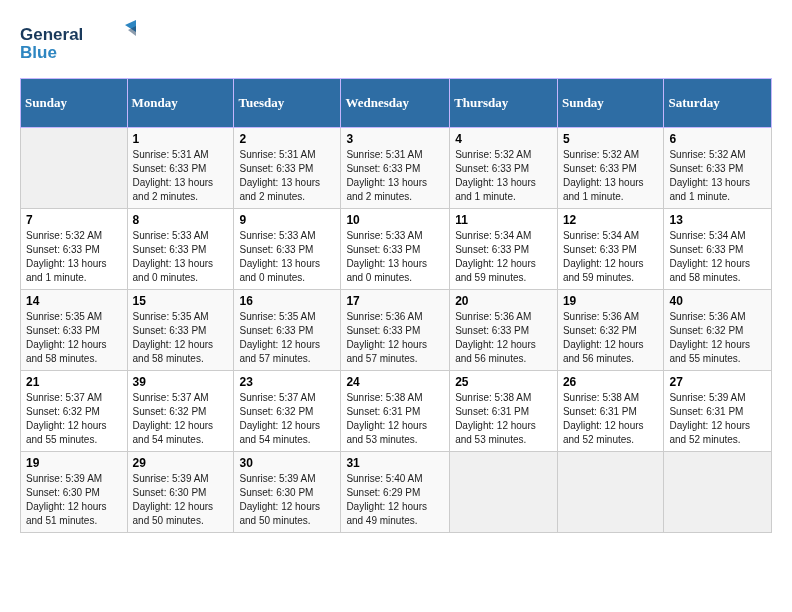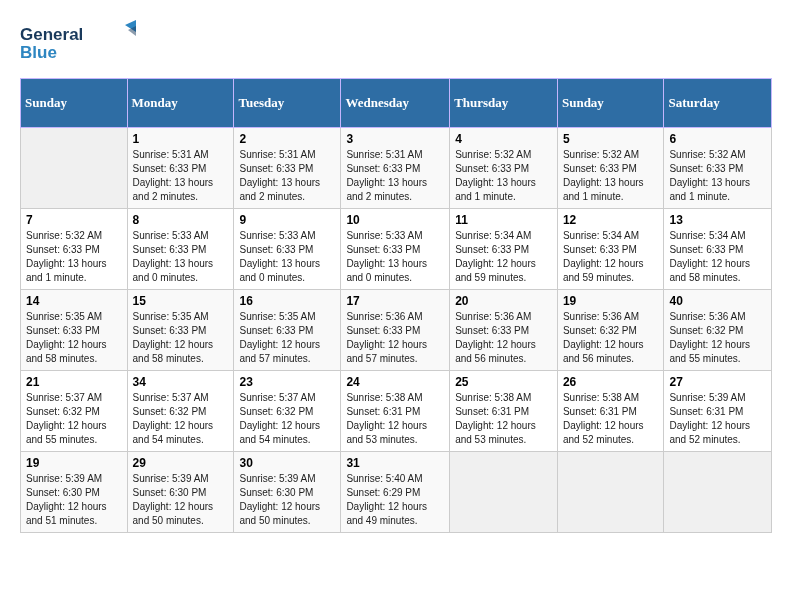--- a/index.html
+++ b/index.html
@@ -195,21 +195,21 @@
           <span class="day-number">40</span>
           <div class="day-info">Sunrise: 5:36 AM<br>Sunset: 6:32 PM<br>Daylight: 12 hours and 55 minutes.</div>
         </td>
       </tr>
       <tr>
         <td>
           <span class="day-number">21</span>
           <div class="day-info">Sunrise: 5:37 AM<br>Sunset: 6:32 PM<br>Daylight: 12 hours and 55 minutes.</div>
         </td>
         <td>
-          <span class="day-number">34</span>
+          <span class="day-number">39</span>
           <div class="day-info">Sunrise: 5:37 AM<br>Sunset: 6:32 PM<br>Daylight: 12 hours and 54 minutes.</div>
         </td>
         <td>
           <span class="day-number">23</span>
           <div class="day-info">Sunrise: 5:37 AM<br>Sunset: 6:32 PM<br>Daylight: 12 hours and 54 minutes.</div>
         </td>
         <td>
           <span class="day-number">24</span>
           <div class="day-info">Sunrise: 5:38 AM<br>Sunset: 6:31 PM<br>Daylight: 12 hours and 53 minutes.</div>
         </td>

